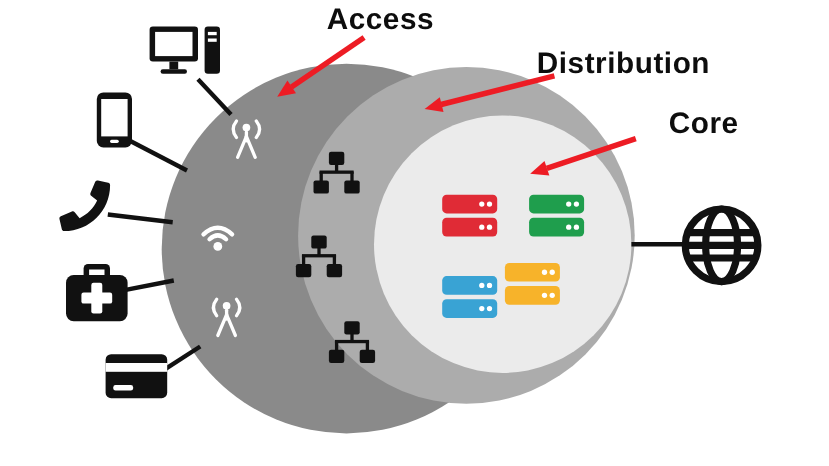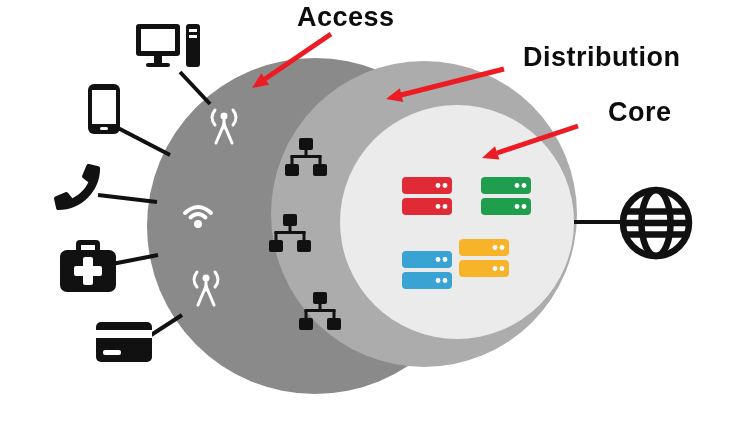--- a/index.html
+++ b/index.html
@@ -13,21 +13,21 @@
   .stage svg{position:absolute;left:0;top:0;}
   .layer-label{
     position:absolute;
     font-weight:bold;
     font-size:27px;
     letter-spacing:.5px;
     color:#0d0d0d;
     white-space:nowrap;
   }
   .label-access{left:297px;top:2px;}
-  .label-distribution{left:523px;top:42px;}
+  .label-distribution{left:488px;top:42px;}
   .label-core{left:608px;top:97px;}
 </style>
 </head>
 <body>
 
 <div class="stage">
 
   <svg width="754" height="424" viewBox="0 0 754 424">
 
     <circle cx="315" cy="226" r="168" fill="#8a8a8a"></circle>

